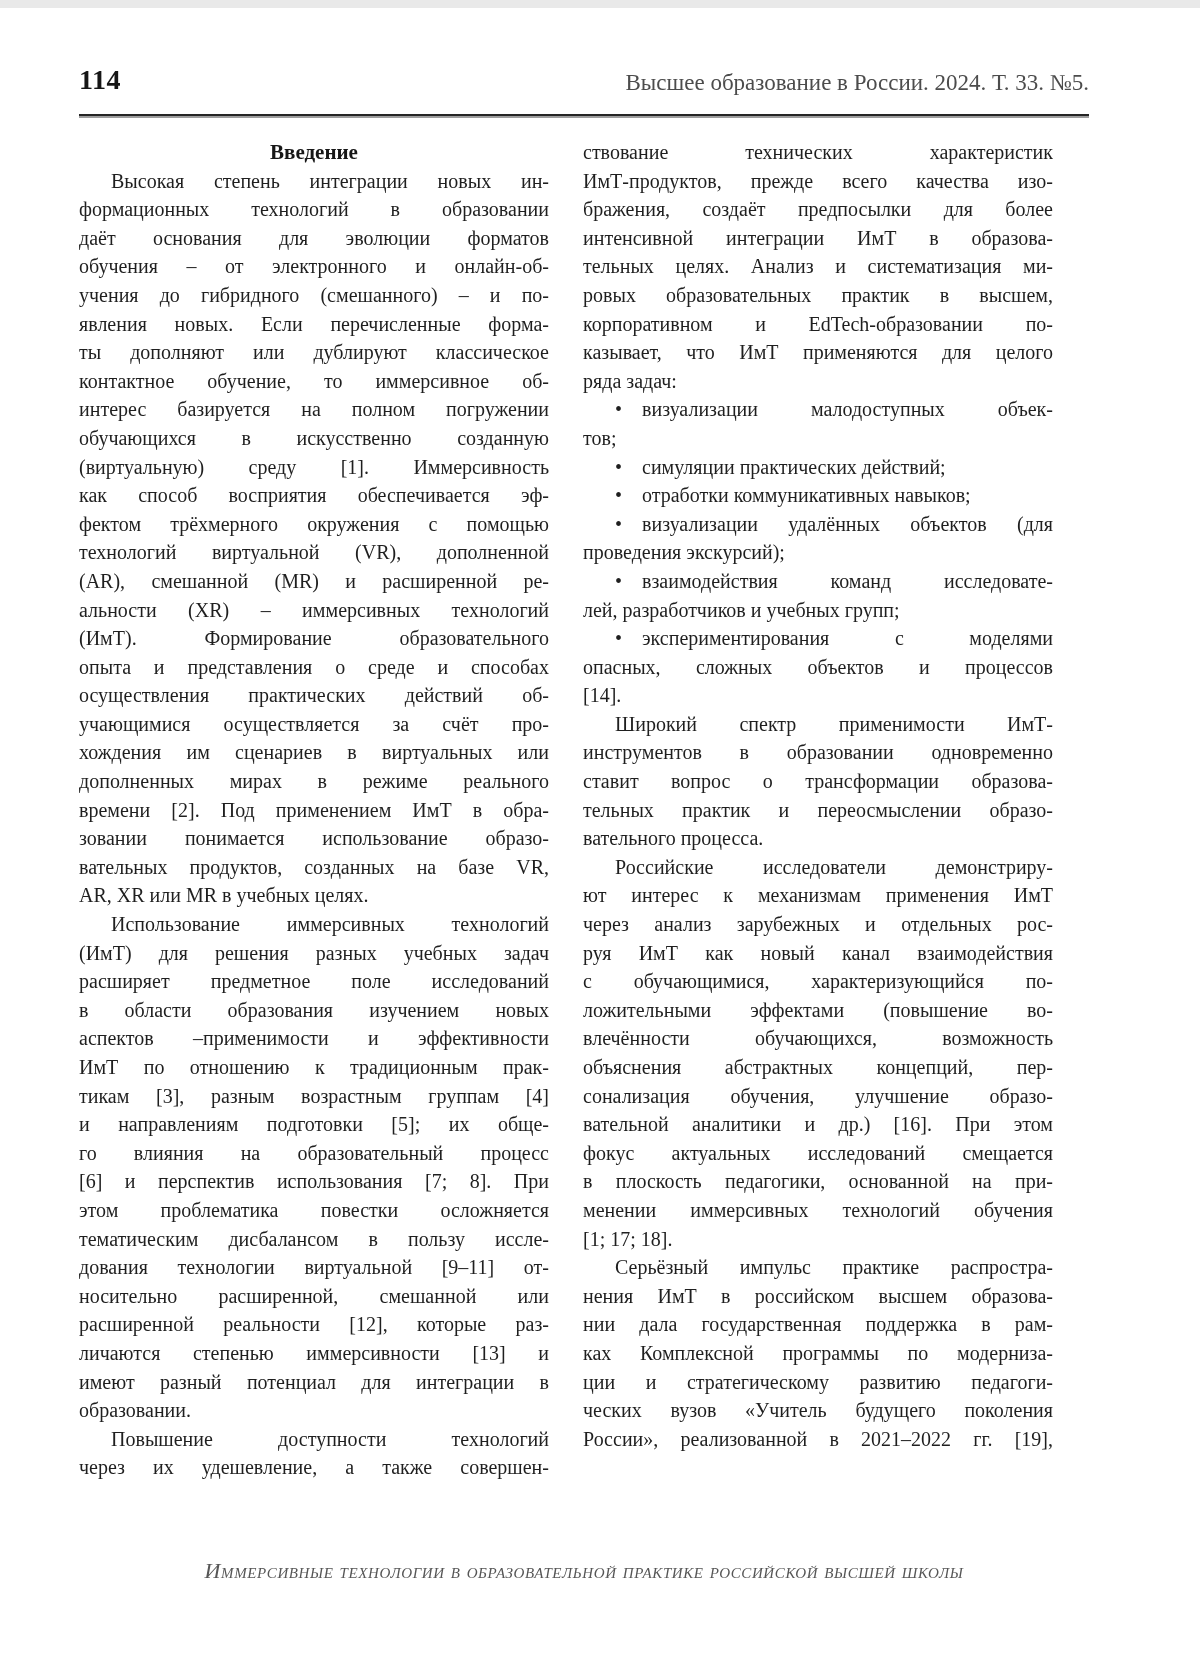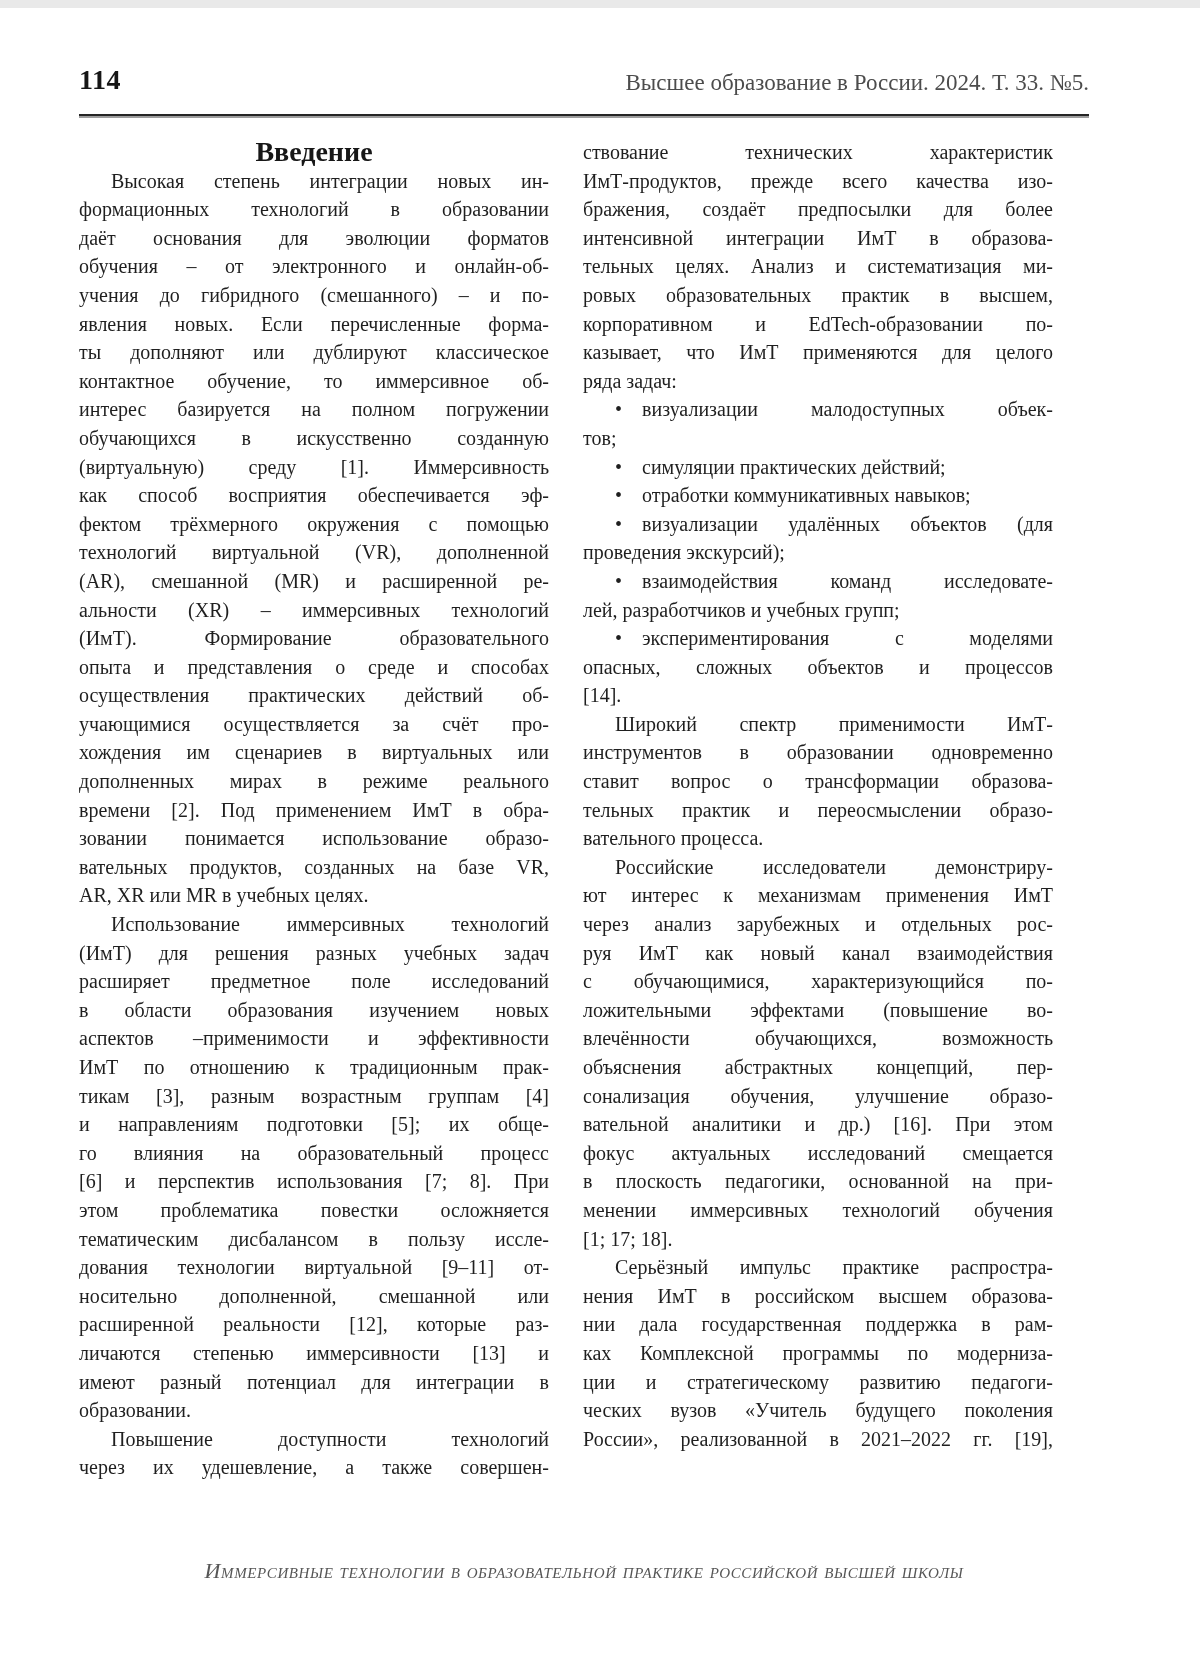--- a/index.html
+++ b/index.html
@@ -29,21 +29,21 @@
     height:2px;background:#252525;
     border-bottom:2px solid #9d9d9d;
   }
   
   .columns{
     display:flex;gap:34px;margin-top:20px;
   }
   .col{width:470px;}
   .heading{
     text-align:center;font-weight:700;
-    font-size:28px;line-height:28.6px;color:#171717;
+    font-size:21px;line-height:28.6px;color:#171717;
   }
   .line{
     font-size:20px;line-height:28.6px;
     text-align:justify;text-align-last:justify;
     white-space:normal;
     color:#1f1f1f;
   }
   .line.indent{text-indent:32px;}
   .line.end{text-align-last:left;}
   
@@ -104,21 +104,21 @@
         <div class="line">в области образования изучением новых</div>
         <div class="line">аспектов –применимости и эффективности</div>
         <div class="line">ИмТ по отношению к традиционным прак-</div>
         <div class="line">тикам [3], разным возрастным группам [4]</div>
         <div class="line">и направлениям подготовки [5]; их обще-</div>
         <div class="line">го влияния на образовательный процесс</div>
         <div class="line">[6] и перспектив использования [7; 8]. При</div>
         <div class="line">этом проблематика повестки осложняется</div>
         <div class="line">тематическим дисбалансом в пользу иссле-</div>
         <div class="line">дования технологии виртуальной [9–11] от-</div>
-        <div class="line">носительно дополненной, смешанной или</div>
+        <div class="line">носительно расширенной, смешанной или</div>
         <div class="line">расширенной реальности [12], которые раз-</div>
         <div class="line">личаются степенью иммерсивности [13] и</div>
         <div class="line">имеют разный потенциал для интеграции в</div>
         <div class="line end">образовании.</div>
         <div class="line indent">Повышение доступности технологий</div>
         <div class="line">через их удешевление, а также совершен-</div>
       </div>
     <div class="col">
         <div class="line">ствование технических характеристик</div>
         <div class="line">ИмТ-продуктов, прежде всего качества изо-</div>

